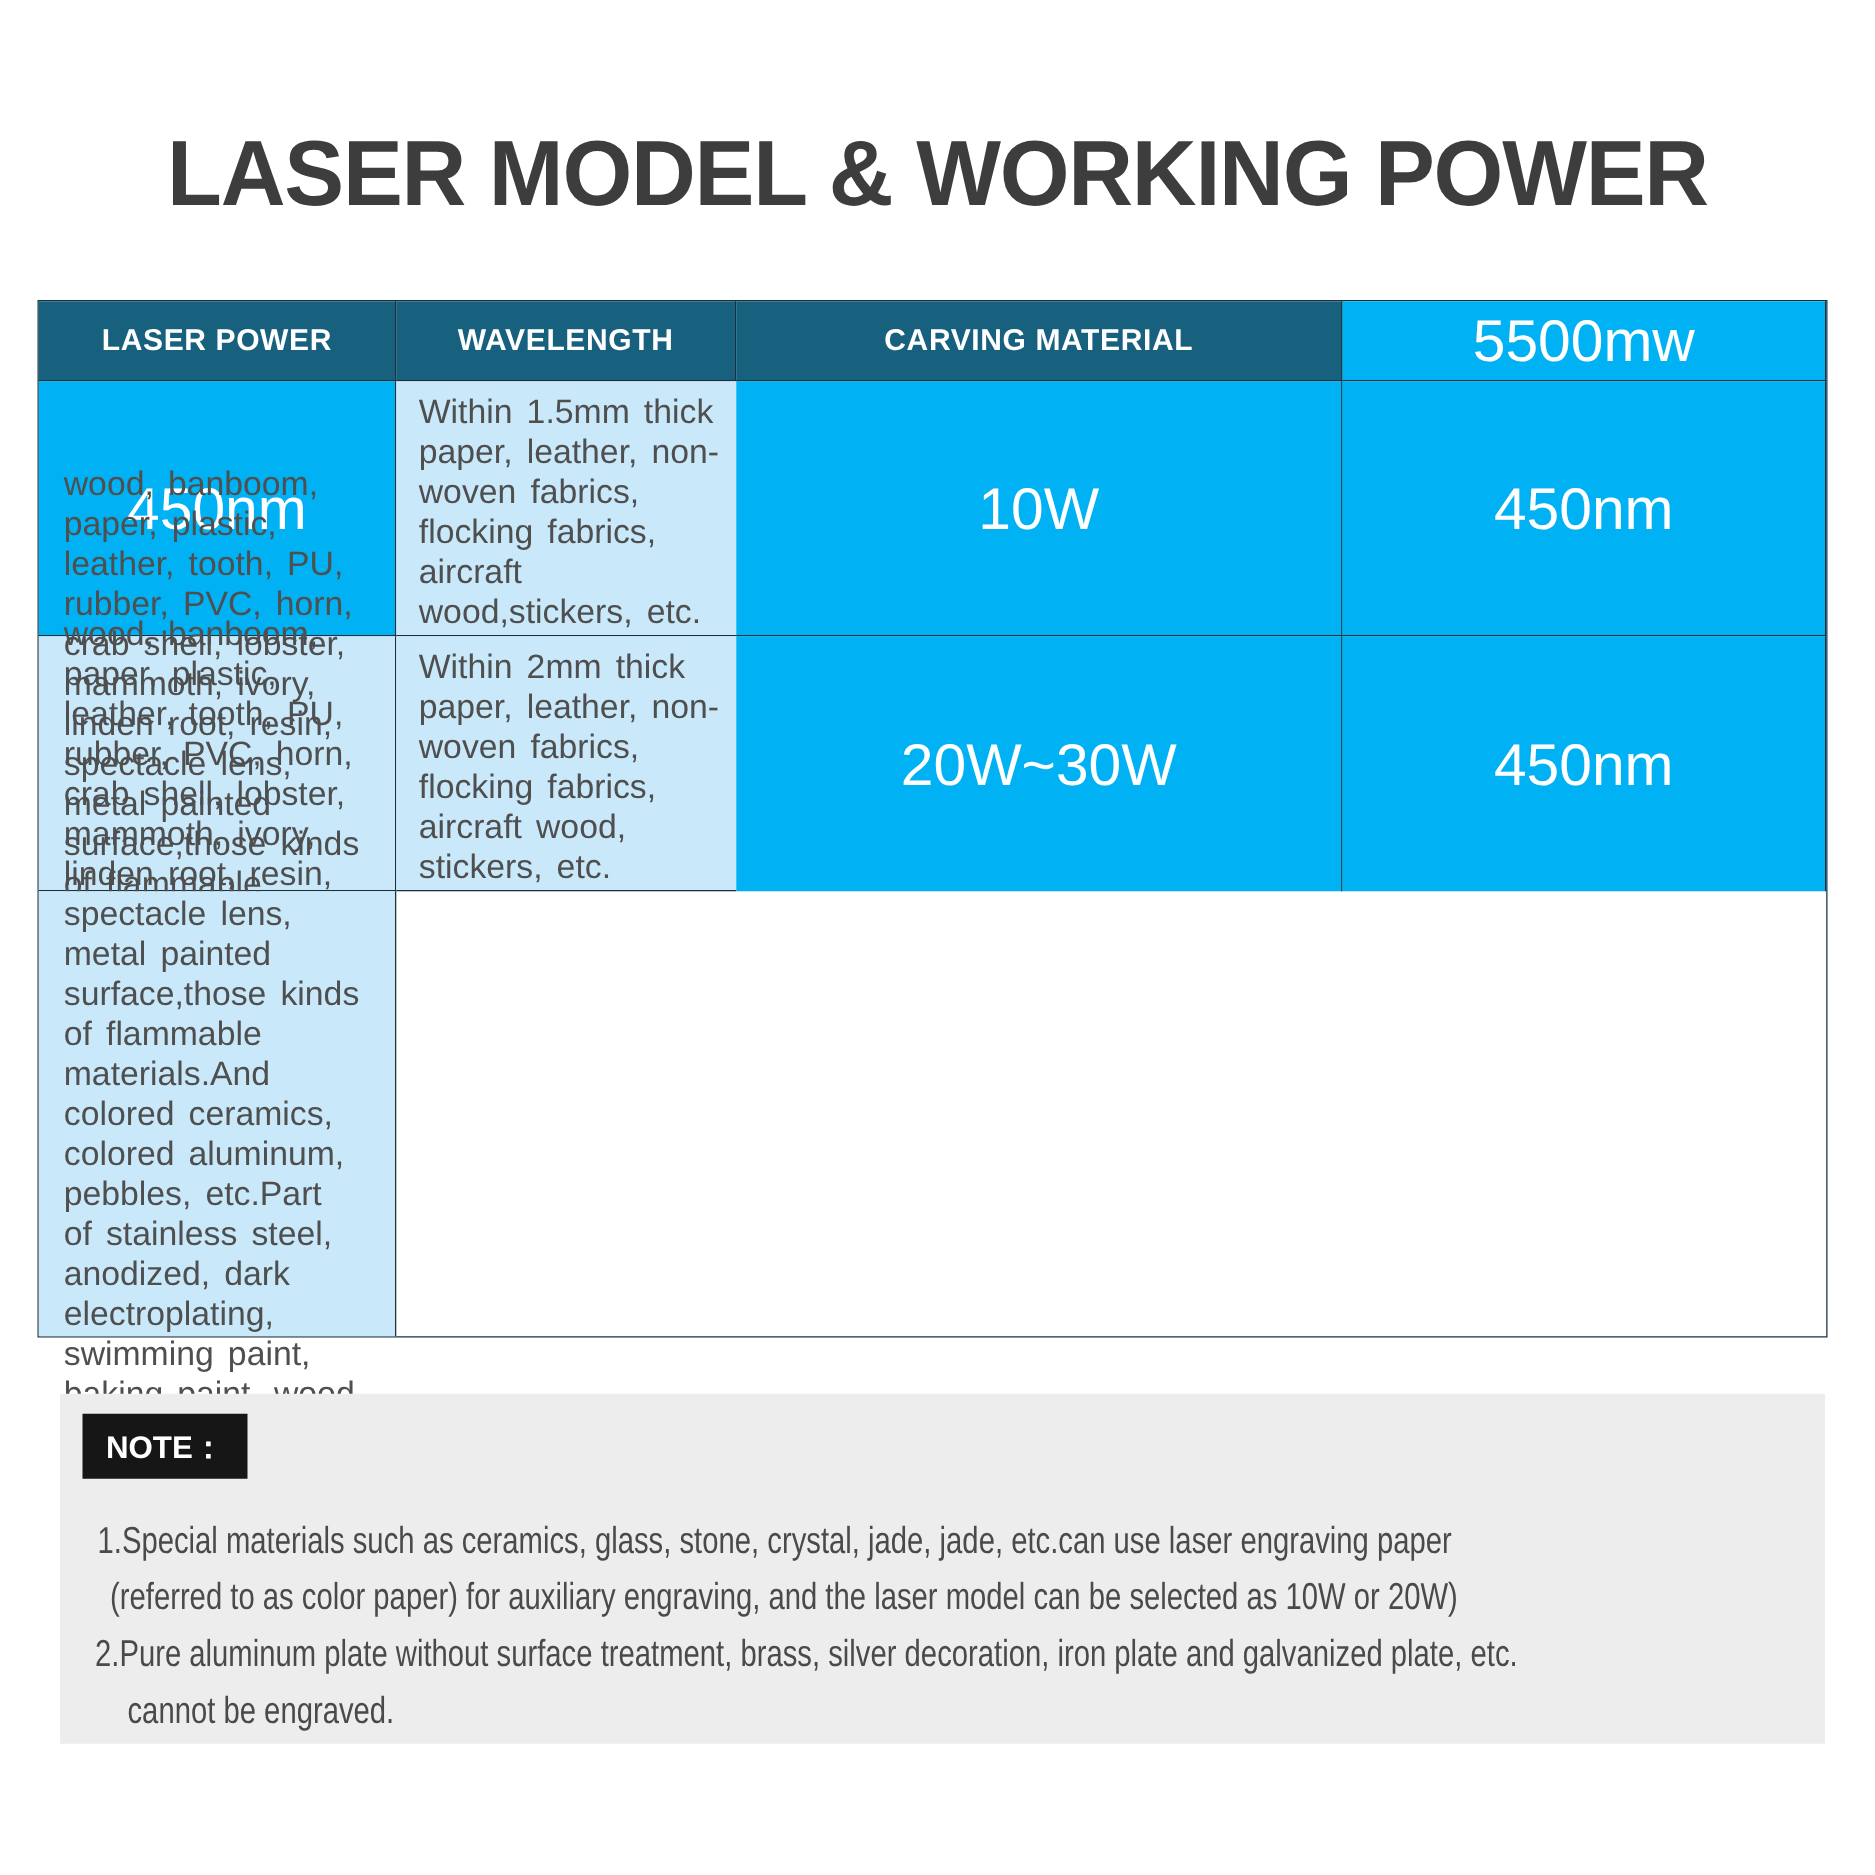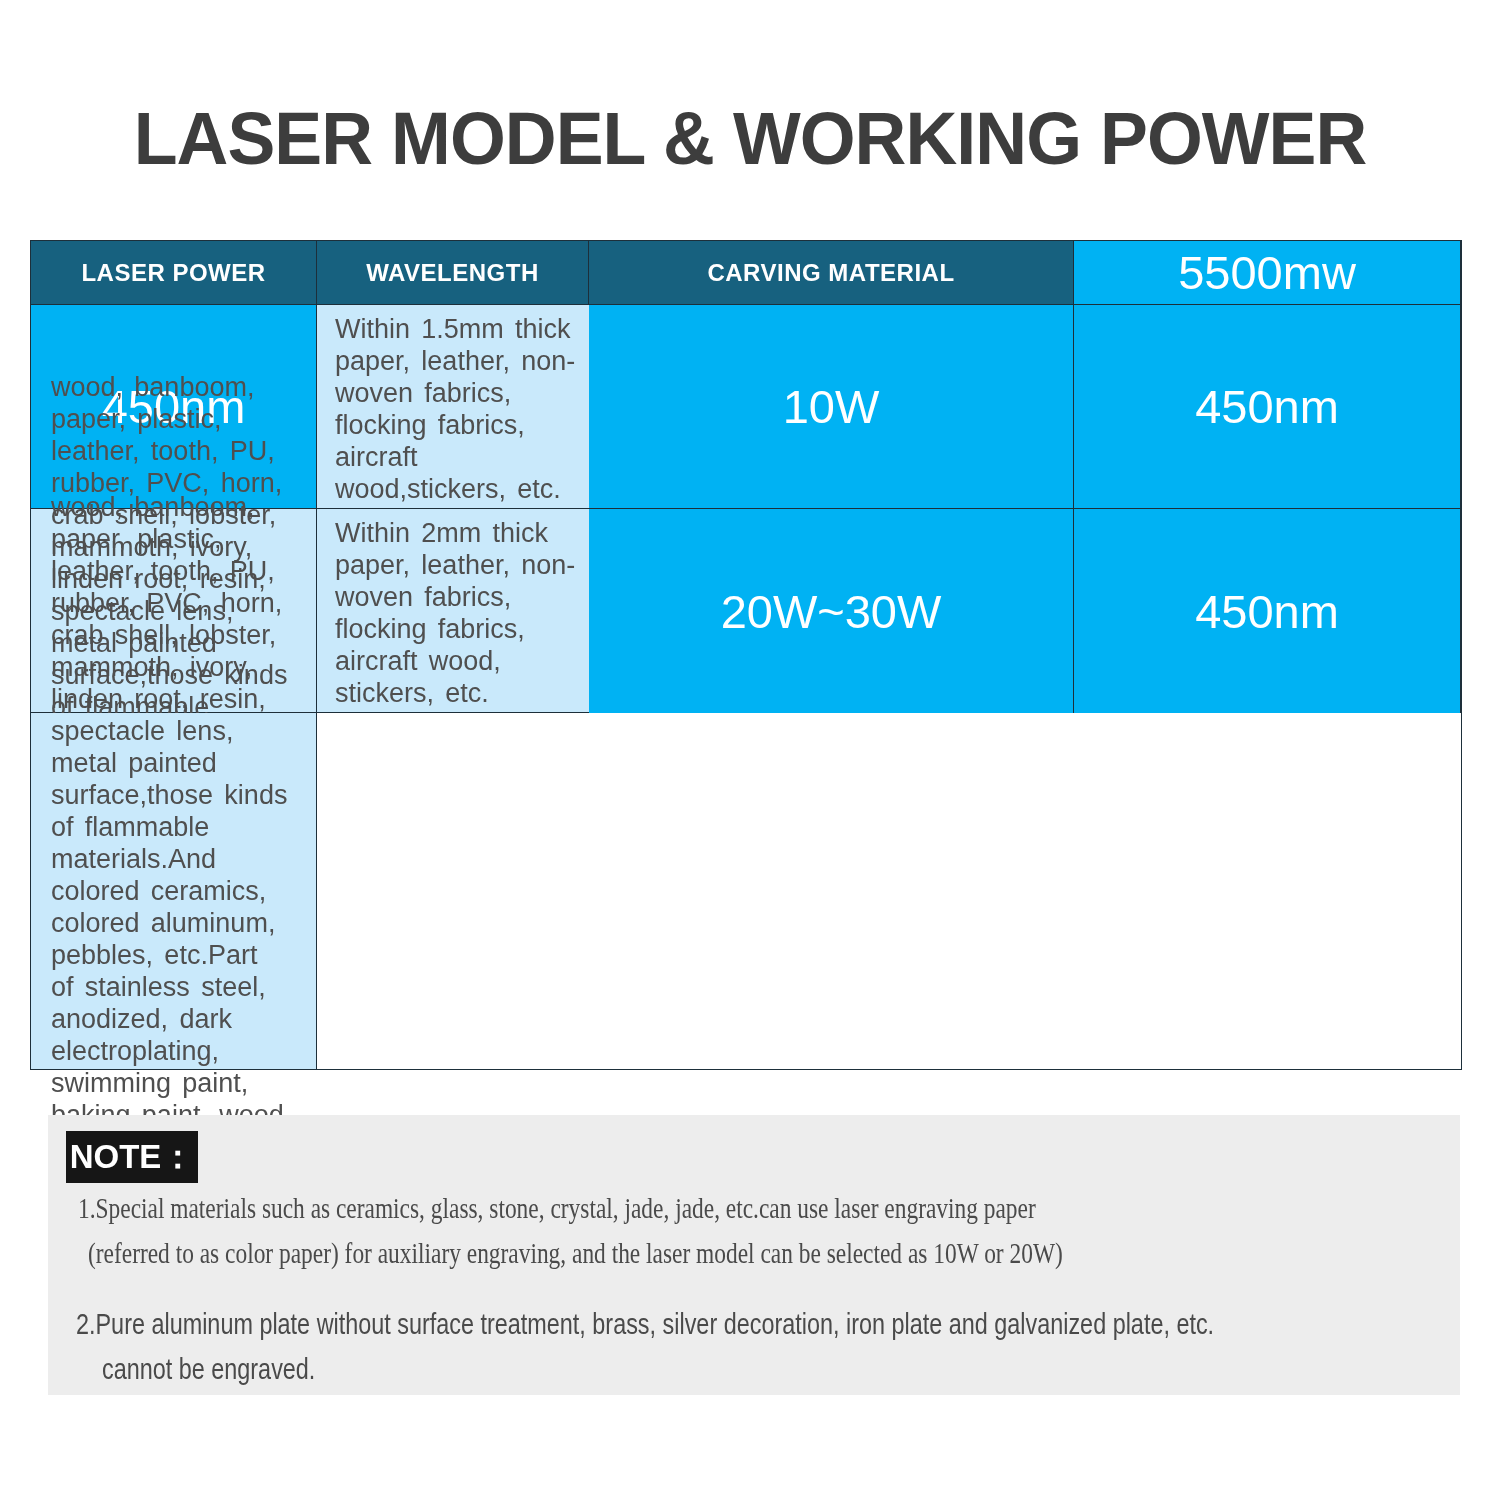--- a/index.html
+++ b/index.html
@@ -77,28 +77,28 @@
     left: 48px; top: 1115px;
     width: 1412px; height: 280px;
     background: #ededed;
   }
   .note-badge {
     position: absolute;
     left: 18px; top: 16px;
     width: 132px; height: 52px;
     background: #161616;
     color: #ffffff;
-    font-size: 33px;
+    font-size: 25px;
     font-weight: bold;
     display: flex;
     align-items: center;
     justify-content: center;
   }
   .note-item { position: absolute; color: #4a4a4a; }
-  .note-item-1 { left: 30px; top: 70px; font-family: Liberation Serif, serif; }
+  .note-item-1 { left: 30px; top: 95px; }
   .note-item-2 { left: 28px; top: 186px; }
   .note-line {
     display: block;
     font-size: 30px;
     line-height: 45px;
     white-space: nowrap;
     transform: scaleX(0.78);
     transform-origin: 0 50%;
   }
   .note-line.indent-1 { margin-left: 10px; }

